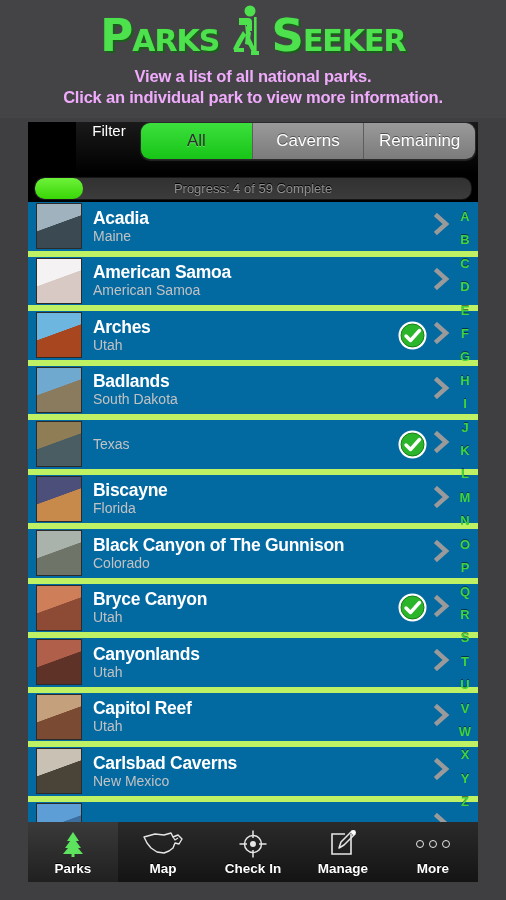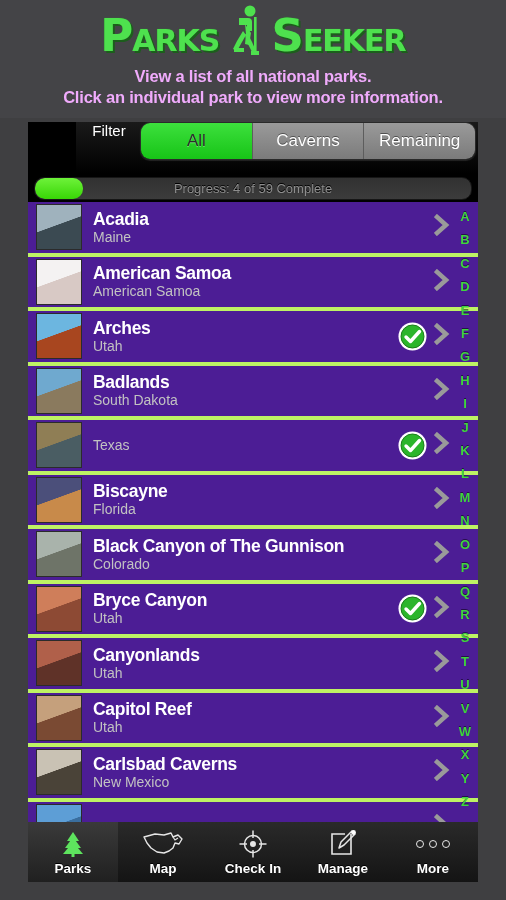--- a/index.html
+++ b/index.html
@@ -154,22 +154,22 @@
     background: #4a4a4a;
     overflow: hidden;
   }
   .row {
     position: relative;
     height: 54.5px;
     display: flex;
     align-items: center;
     padding: 0 0 0 8px;
     box-sizing: border-box;
-    border-bottom: 4px solid #bef264;
-    background: #4c1d95;
+    border-bottom: 6px solid #bef264;
+    background: #0369a1;
   }
   .thumb {
     width: 46px;
     height: 46px;
     flex: 0 0 auto;
     border: 1px solid #2b2b2b;
     box-sizing: border-box;
     background-size: cover;
   }
   .row-text {

